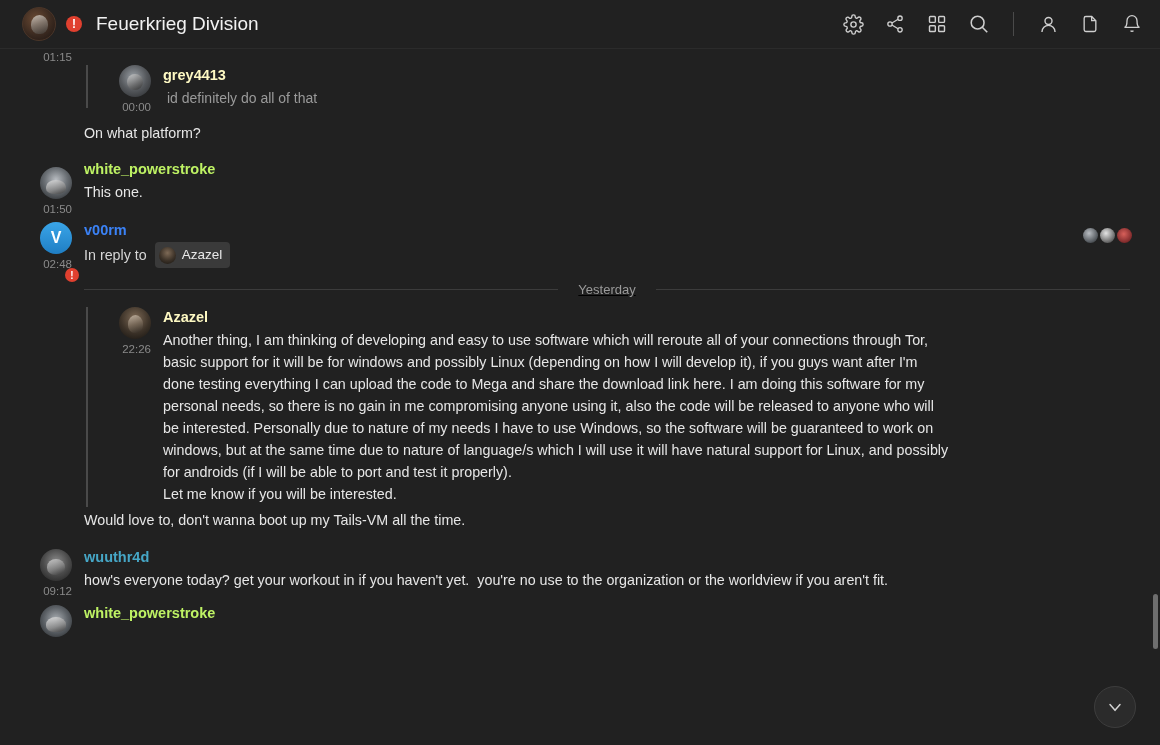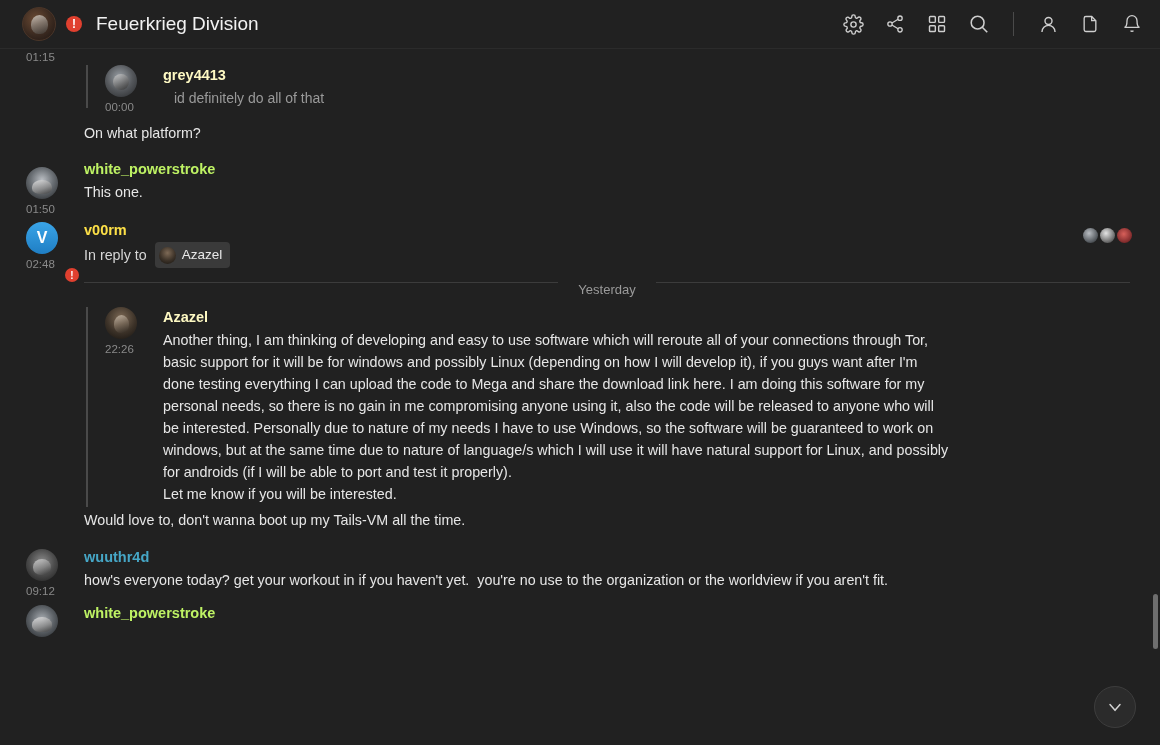--- a/index.html
+++ b/index.html
@@ -87,21 +87,21 @@
     padding-right: 30px;
     margin-bottom: 2px;
   }
   .gutter {
     position: absolute;
     left: 26px;
     top: 0;
     width: 46px;
     display: flex;
     flex-direction: column;
-    align-items: flex-start;
+    align-items: flex-end;
   }
   .avatar {
     width: 32px; height: 32px;
     border-radius: 50%;
     overflow: hidden;
     position: relative;
     flex: none;
     background: #3a3a3a;
   }
   .avatar.v00rm {
@@ -165,34 +165,34 @@
   }
 
   .author {
     font-size: 14.5px;
     font-weight: 600;
     line-height: 20px;
     margin-bottom: 2px;
   }
   .c-green { color: #bef264; }
   .c-blue  { color: #fef9c3; }
-  .c-teal  { color: #fde047; }
+  .c-teal  { color: #3b82f6; }
   .c-cyan  { color: #46a7c7; }
 
   .text {
     color: #e6e6e6;
     font-size: 14.3px;
     line-height: 22px;
     white-space: pre-wrap;
   }
 
   
   .quote {
     display: flex;
-    gap: 9px;
+    gap: 2px;
     margin: 3px 0 6px 0;
     align-items: flex-end;
   }
   .quote-bar {
     width: 2px;
     background: #8a8a8a;
     border-radius: 1px;
     flex: none;
   }
   .quote-text {
@@ -222,23 +222,25 @@
   }
   .chip-av {
     width: 17px; height: 17px; border-radius: 50%;
     background: radial-gradient(circle at 50% 35%, #7e6a56 0%, #3c3228 55%, #15120f 100%);
     flex: none;
   }
 
   
   .date-sep {
     display: flex;
+    align-items: center;
     gap: 20px;
     margin: 14px 0 10px 0;
     padding-right: 30px;
+    text-decoration: underline;
   }
   .date-sep .line { flex: 1; height: 1px; background: #3c3c3c; }
   .date-sep .label { color: #9a9a9a; font-size: 13px; }
 
   
   .reactions {
     position: absolute;
     right: 28px;
     display: flex;
     gap: 2px;

